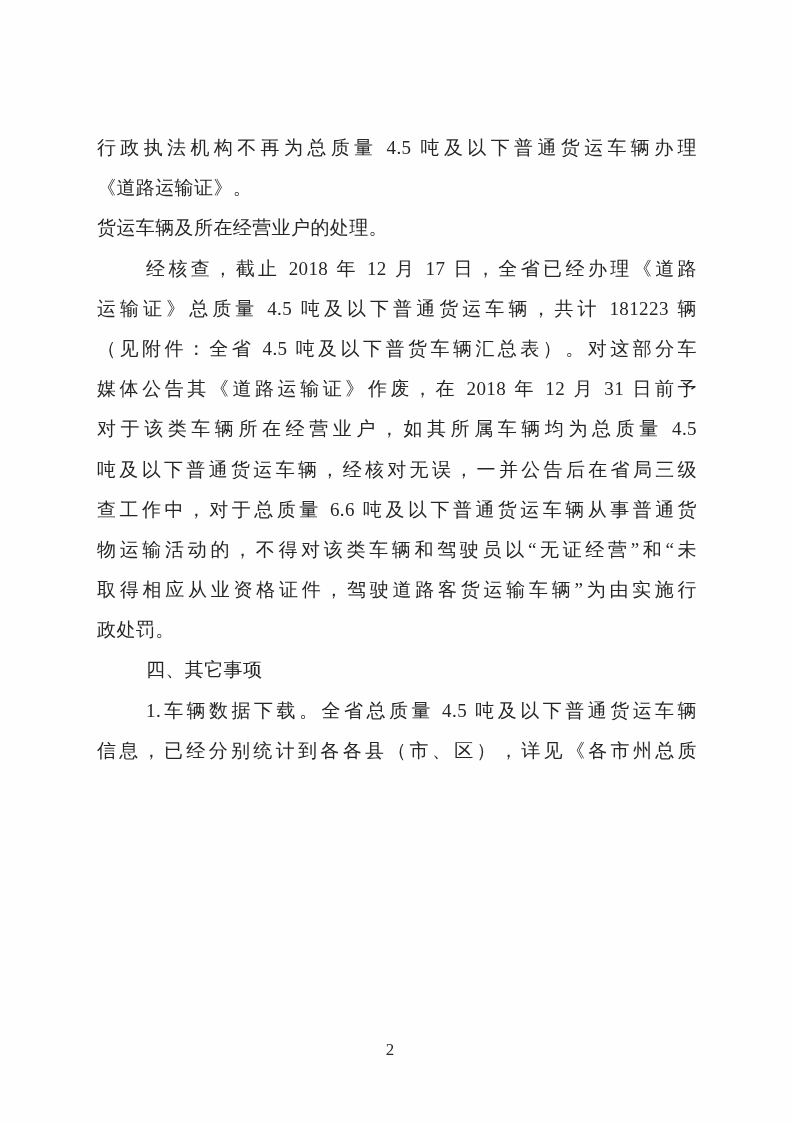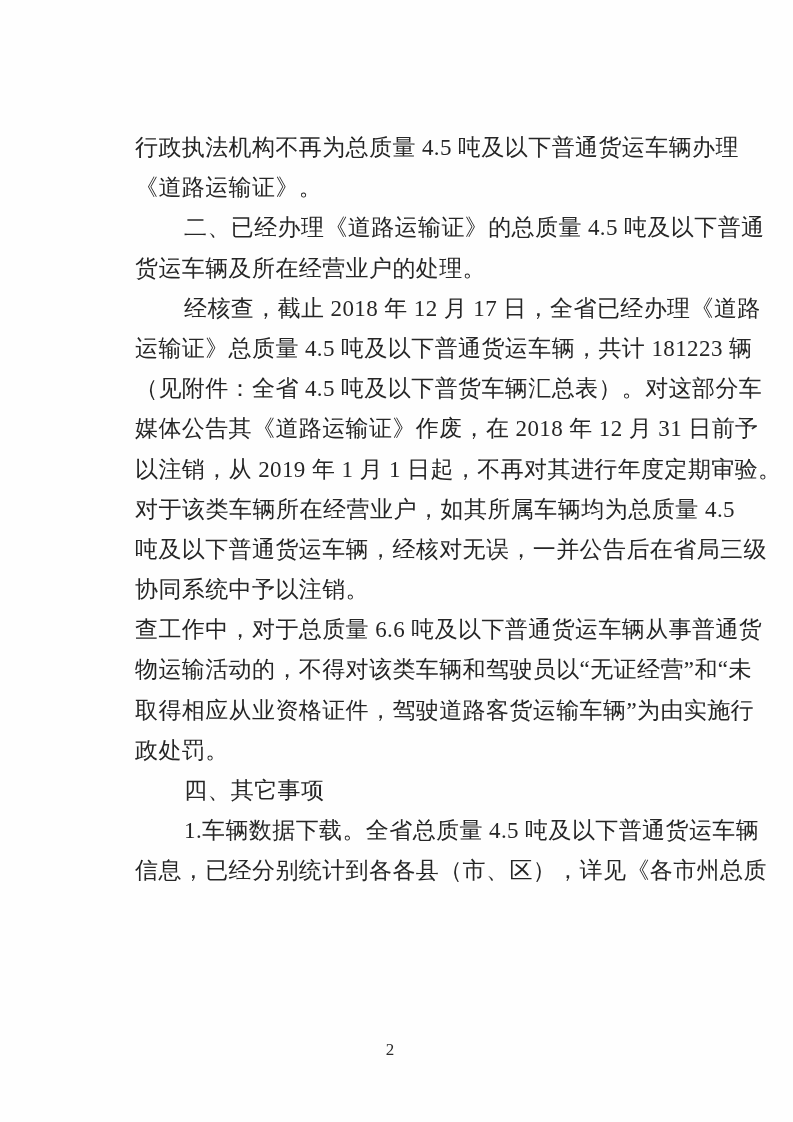--- a/index.html
+++ b/index.html
@@ -19,28 +19,27 @@
   .text-block {
     position: absolute;
     left: 97px;
     top: 128px;
     width: 600px;
   }
   .line {
     width: 600px;
     height: 40.2px;
     line-height: 40.2px;
-    font-size: 23px;
+    font-size: 19px;
     letter-spacing: 0.4px;
     white-space: nowrap;
     text-align: justify;
     text-align-last: justify;
     text-justify: inter-character;
     overflow: visible;
-    margin-left: 38px;
   }
   .line.no-justify {
     text-align: center;
     text-align-last: left;
   }
   .line.indent {
     text-indent: 49px;
   }
   .page-footer {
     position: absolute;
@@ -53,30 +52,27 @@
     color: #2b2b2b;
   }
 </style>
 </head>
 <body>
 
 <div class="page">
   <div class="text-block">
       <div class="line">行政执法机构不再为总质量 4.5 吨及以下普通货运车辆办理</div>
       <div class="line no-justify">《道路运输证》。</div>
-      <div class="line indent">二、已经办理《道路运输证》的总质量 4.5 吨及以下普通</div>
       <div class="line no-justify">货运车辆及所在经营业户的处理。</div>
       <div class="line indent">经核查，截止 2018 年 12 月 17 日，全省已经办理《道路</div>
       <div class="line">运输证》总质量 4.5 吨及以下普通货运车辆，共计 181223 辆</div>
       <div class="line">（见附件：全省 4.5 吨及以下普货车辆汇总表）。对这部分车</div>
       <div class="line">媒体公告其《道路运输证》作废，在 2018 年 12 月 31 日前予</div>
-      <div class="line no-justify">以注销，从 2019 年 1 月 1 日起，不再对其进行年度定期审验。</div>
       <div class="line">对于该类车辆所在经营业户，如其所属车辆均为总质量 4.5</div>
       <div class="line">吨及以下普通货运车辆，经核对无误，一并公告后在省局三级</div>
-      <div class="line no-justify">协同系统中予以注销。</div>
       <div class="line">查工作中，对于总质量 6.6 吨及以下普通货运车辆从事普通货</div>
       <div class="line">物运输活动的，不得对该类车辆和驾驶员以“无证经营”和“未</div>
       <div class="line">取得相应从业资格证件，驾驶道路客货运输车辆”为由实施行</div>
       <div class="line no-justify">政处罚。</div>
       <div class="line indent no-justify">四、其它事项</div>
       <div class="line indent">1.车辆数据下载。全省总质量 4.5 吨及以下普通货运车辆</div>
       <div class="line">信息，已经分别统计到各各县（市、区），详见《各市州总质</div>
     </div>
   <div class="page-footer">
     <span>2</span>

